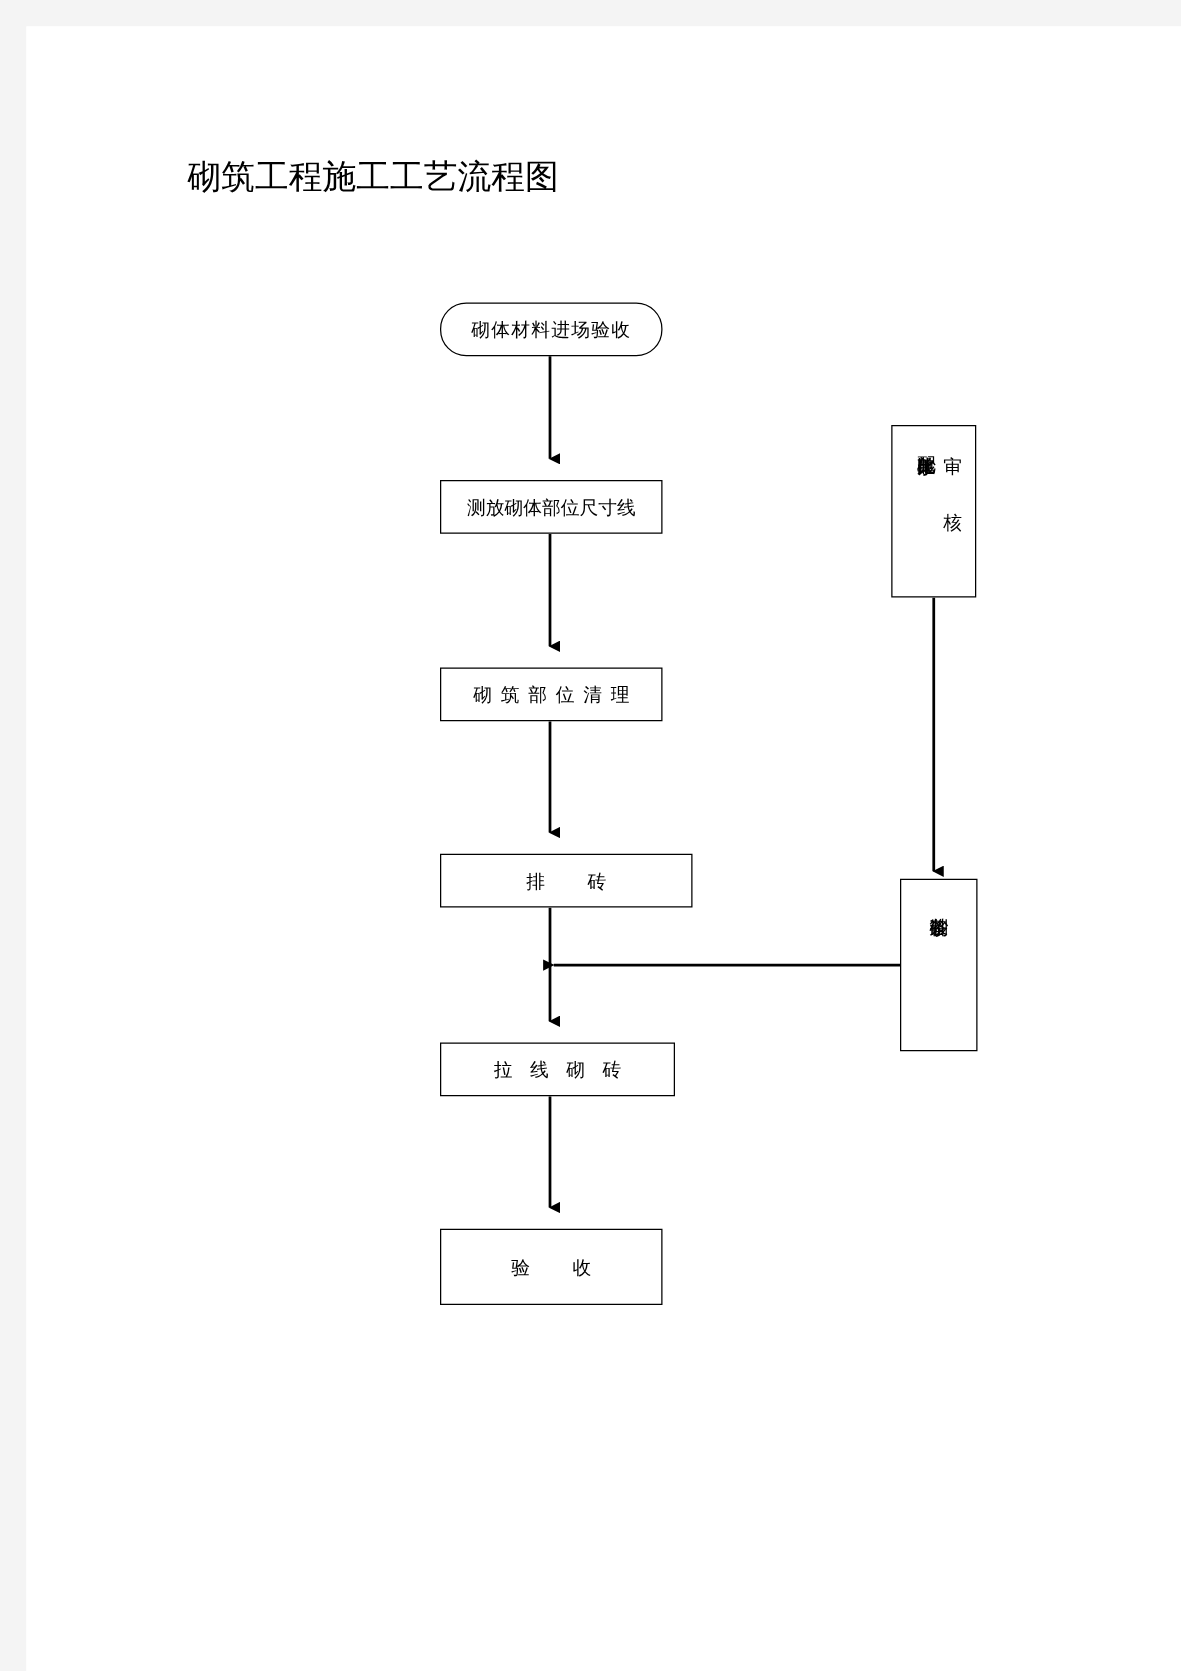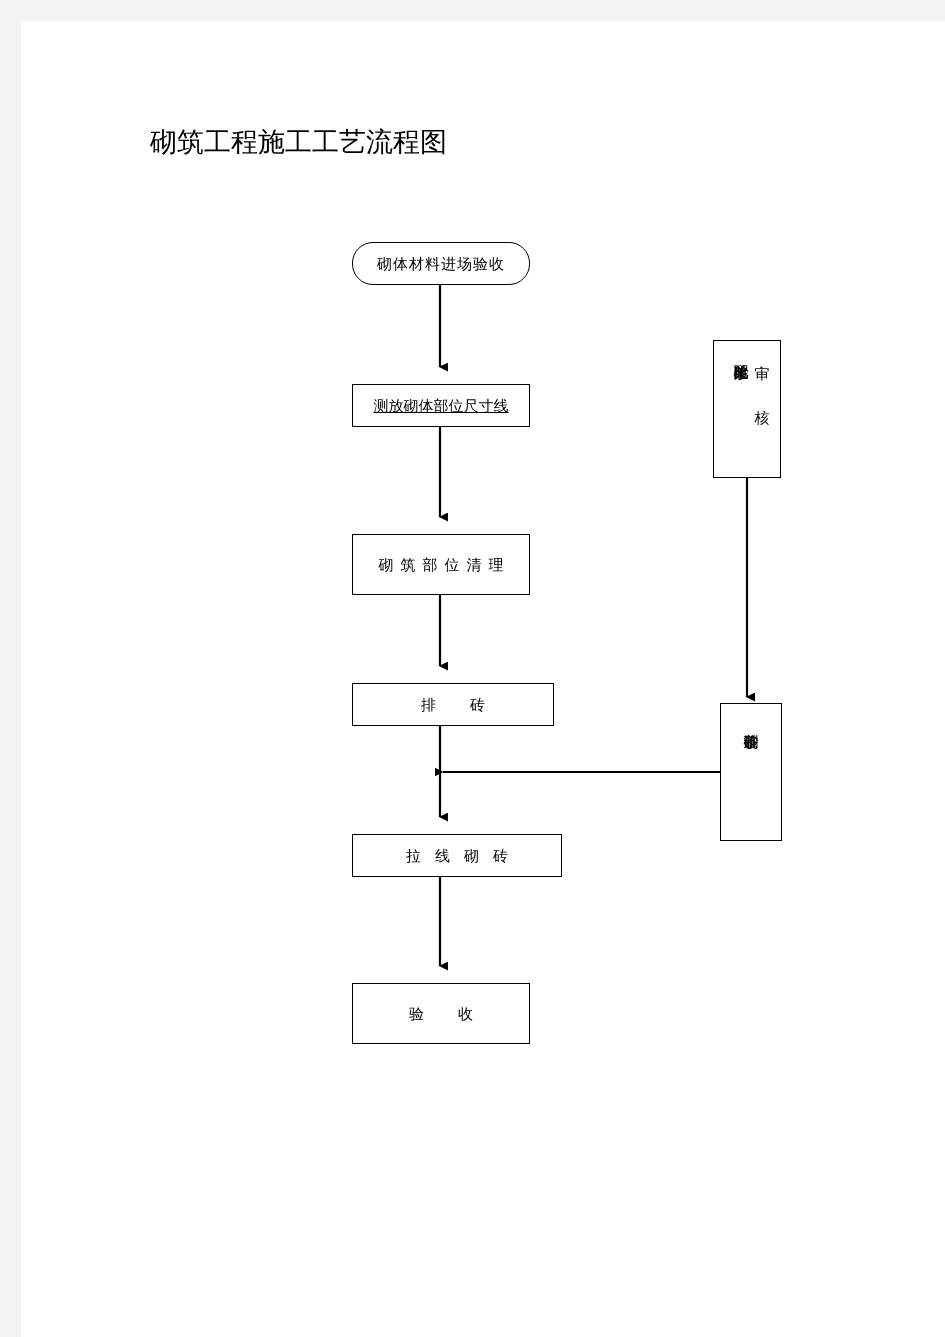--- a/index.html
+++ b/index.html
@@ -122,33 +122,33 @@
 
     <line x1="726" y1="457" x2="726" y2="676" stroke="#000000" stroke-width="2.2" marker-end="url(#arrowDown)"></line>
 
     <line x1="699" y1="751" x2="422" y2="751" stroke="#000000" stroke-width="2.2" marker-end="url(#arrowLeft)"></line>
   </svg>
 
   <div class="node" style="left:331px; top:221px; width:178px; height:43px;border-radius:21px;">
     <span class="label sp-1">砌体材料进场验收</span>
   </div>
 
-  <div class="node" style="left:331px; top:363px; width:178px; height:43px;text-decoration:underline;">
+  <div class="node" style="left:331px; top:363px; width:178px; height:43px;">
     <span class="label sp-0">测放砌体部位尺寸线</span>
   </div>
 
-  <div class="node" style="left:331px; top:513px; width:178px; height:61px;">
+  <div class="node" style="left:331px; top:513px; width:178px; height:43px;">
     <span class="label sp-7">砌筑部位清理</span>
   </div>
 
   <div class="node" style="left:331px; top:662px; width:202px; height:43px;">
     <span class="label sp-34">排砖</span>
   </div>
 
-  <div class="node" style="left:331px; top:813px; width:210px; height:43px;">
+  <div class="node" style="left:331px; top:813px; width:188px; height:43px;">
     <span class="label sp-14">拉线砌砖</span>
   </div>
 
   <div class="node" style="left:331px; top:962px; width:178px; height:61px;">
     <span class="label sp-34">验收</span>
   </div>
 
   <div class="vnode" style="left:692px; top:319px; width:68px; height:138px;">
     <span class="vlabel" style="right:6px; top:12px;">审　　　核</span>
     <span class="vlabel" style="right:27px; top:12px;">砂浆配比单</span>

